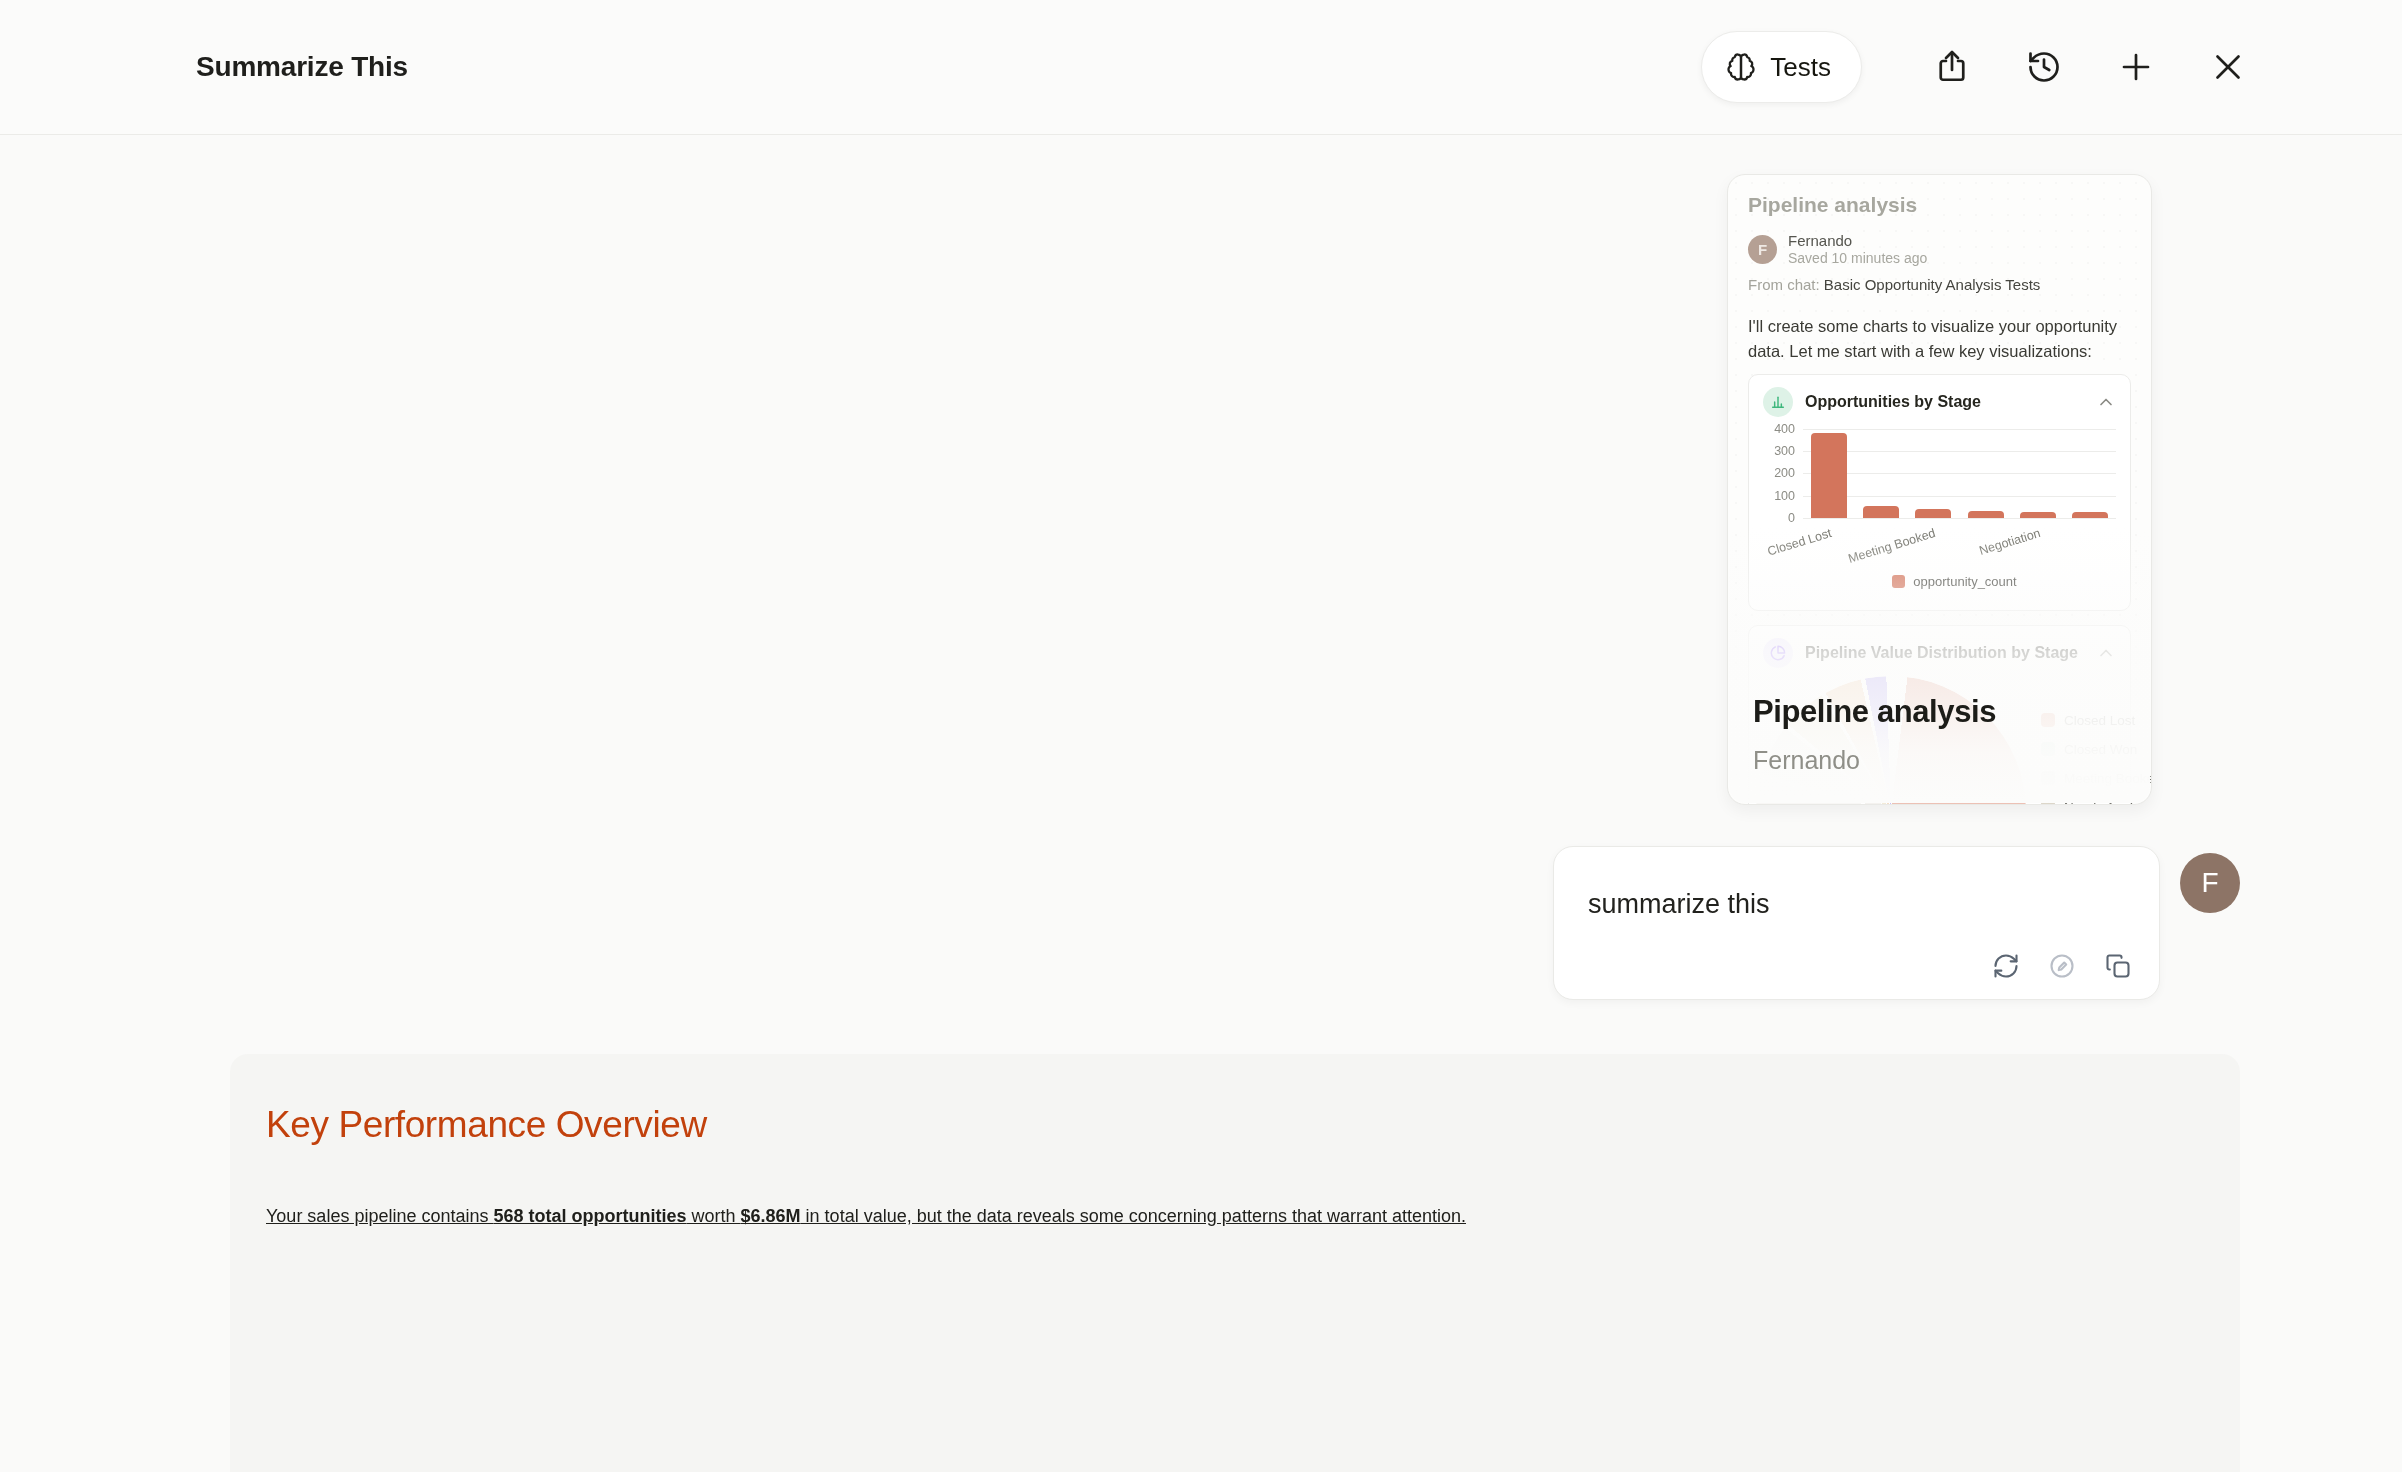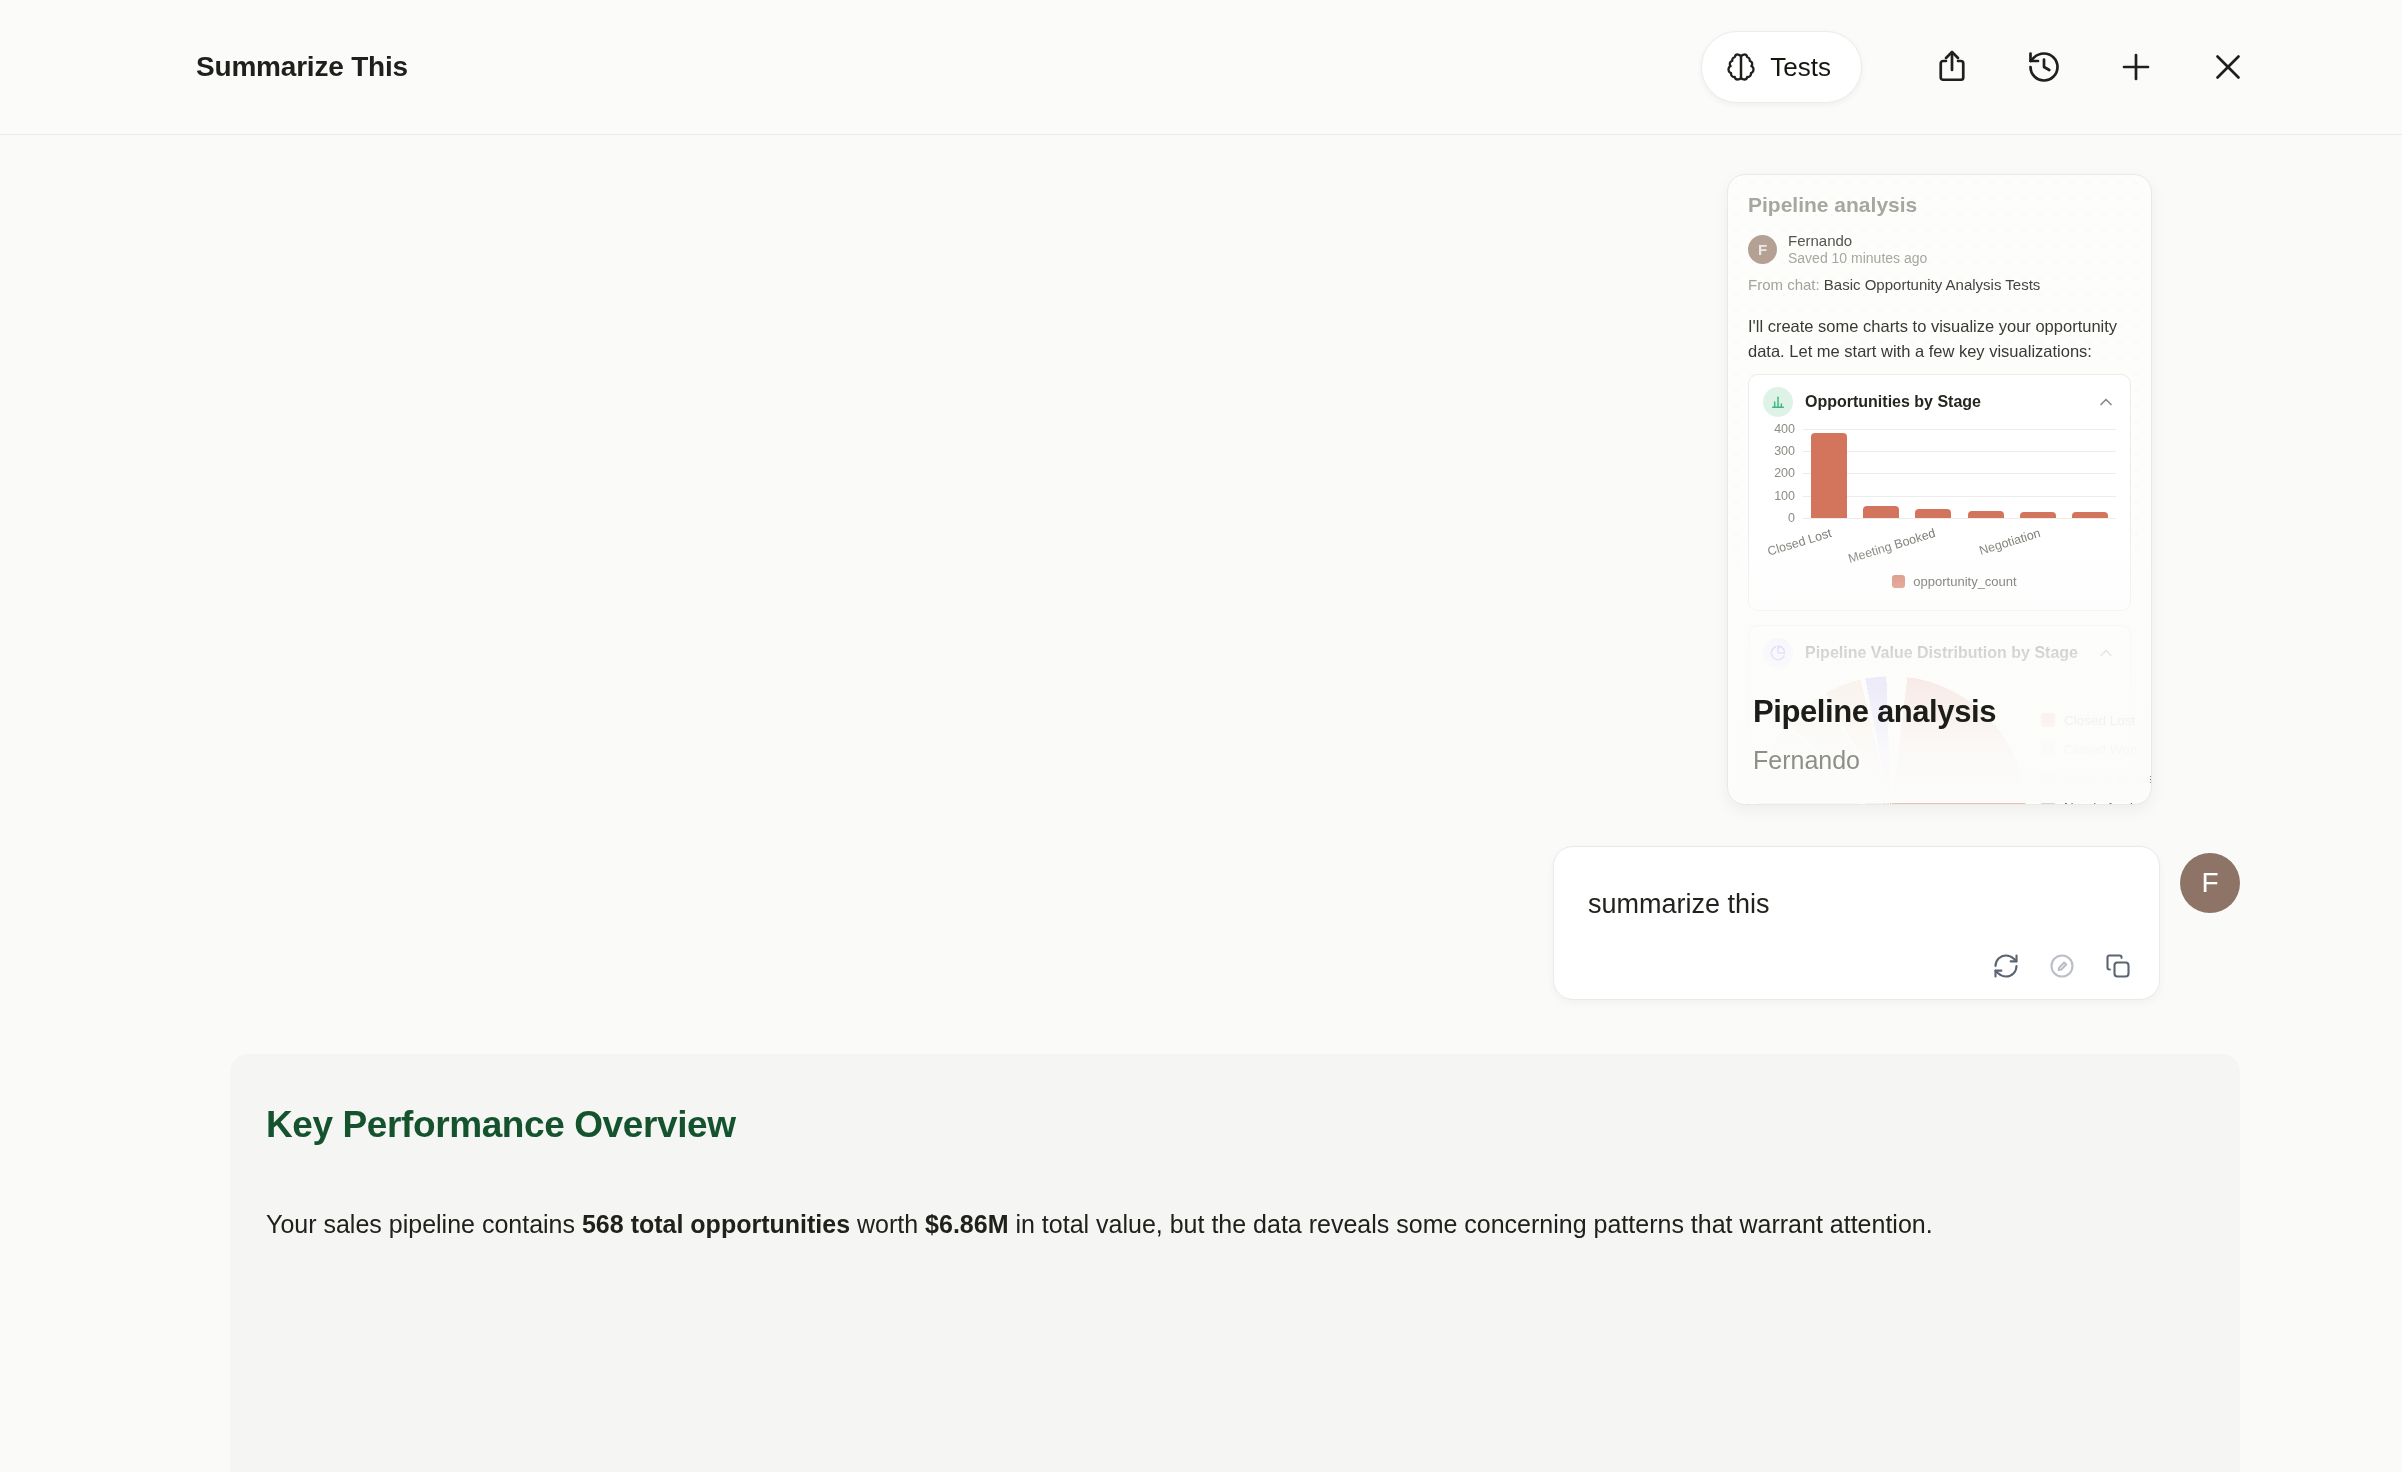--- a/index.html
+++ b/index.html
@@ -94,22 +94,22 @@
   .act.retry, .act.copy { color:#5b6572; }
   .act.edit { color:#b9bec7; }
   .user-avatar { position:absolute; left:2180px; top:853px; width:60px; height:60px; border-radius:50%;
                  background:#8d7466; color:#fff; font-size:28px; font-weight:500;
                  display:flex; align-items:center; justify-content:center; z-index:2; }
 
   
   .response-card { position:absolute; left:230px; top:1054px; width:2010px; height:420px;
                    background:#f5f5f3; border-radius:18px 18px 0 0; padding:50px 36px 0; z-index:2; }
   .resp-p1 { font-size:25px; color:#20201c; line-height:1.4; margin-bottom:92px; }
-  .resp-h2 { font-size:37px; font-weight:700; color:#14532d; letter-spacing:-0.4px; margin-bottom:50px; }
-  .resp-p2 { font-size:25px; color:#20201c; line-height:2.24; }
+  .resp-h2 { font-size:37px; font-weight:400; color:#c2410c; letter-spacing:-0.4px; margin-bottom:50px; }
+  .resp-p2 { font-size:18px; color:#20201c; line-height:2.24;text-decoration:underline; }
   .resp-p2 strong { font-weight:700; }
 </style>
 </head>
 <body>
 
 <div class="topbar">
   <div class="topbar-title">Summarize This</div>
   <div class="topbar-actions">
     <div class="memory-pill">
       <svg width="30" height="30" viewBox="0 0 24 24" fill="none" stroke="currentColor" stroke-width="1.8" stroke-linecap="round" stroke-linejoin="round">

